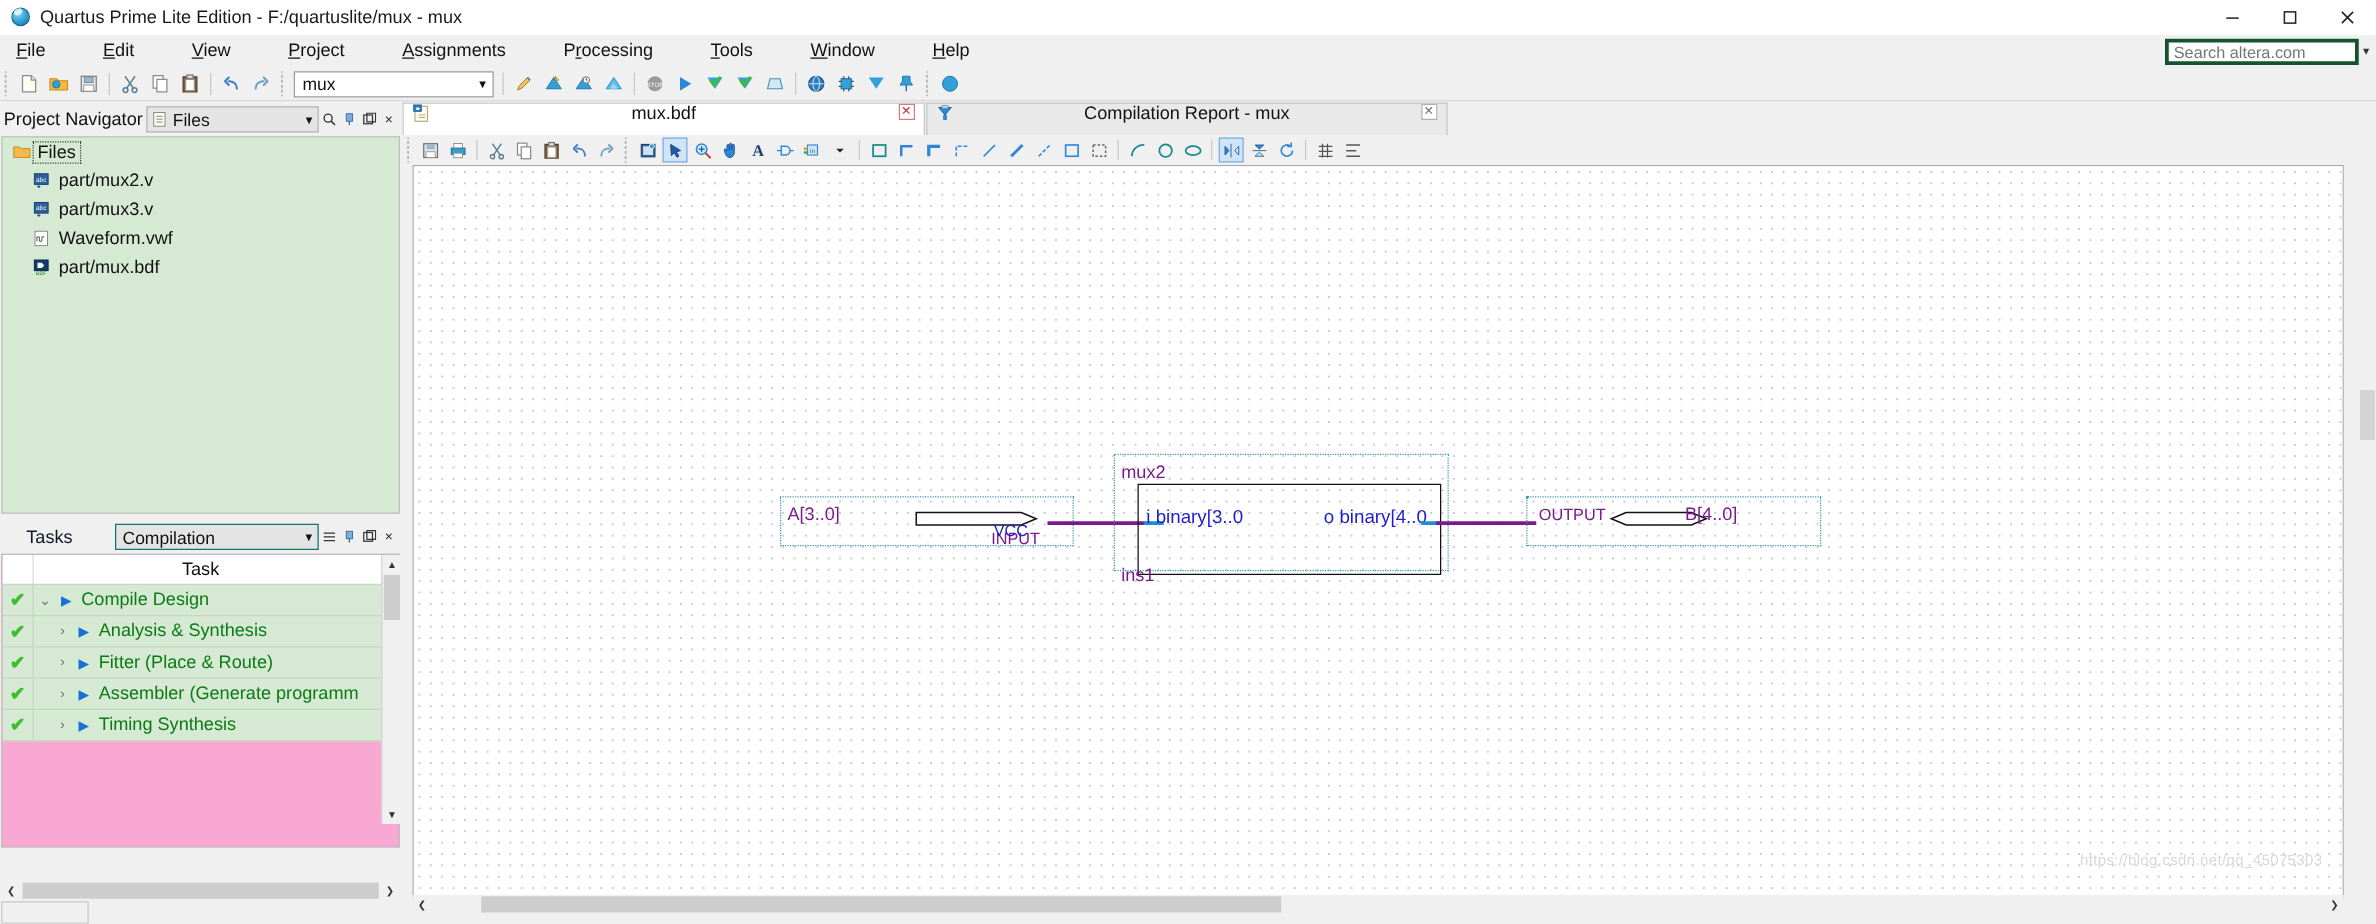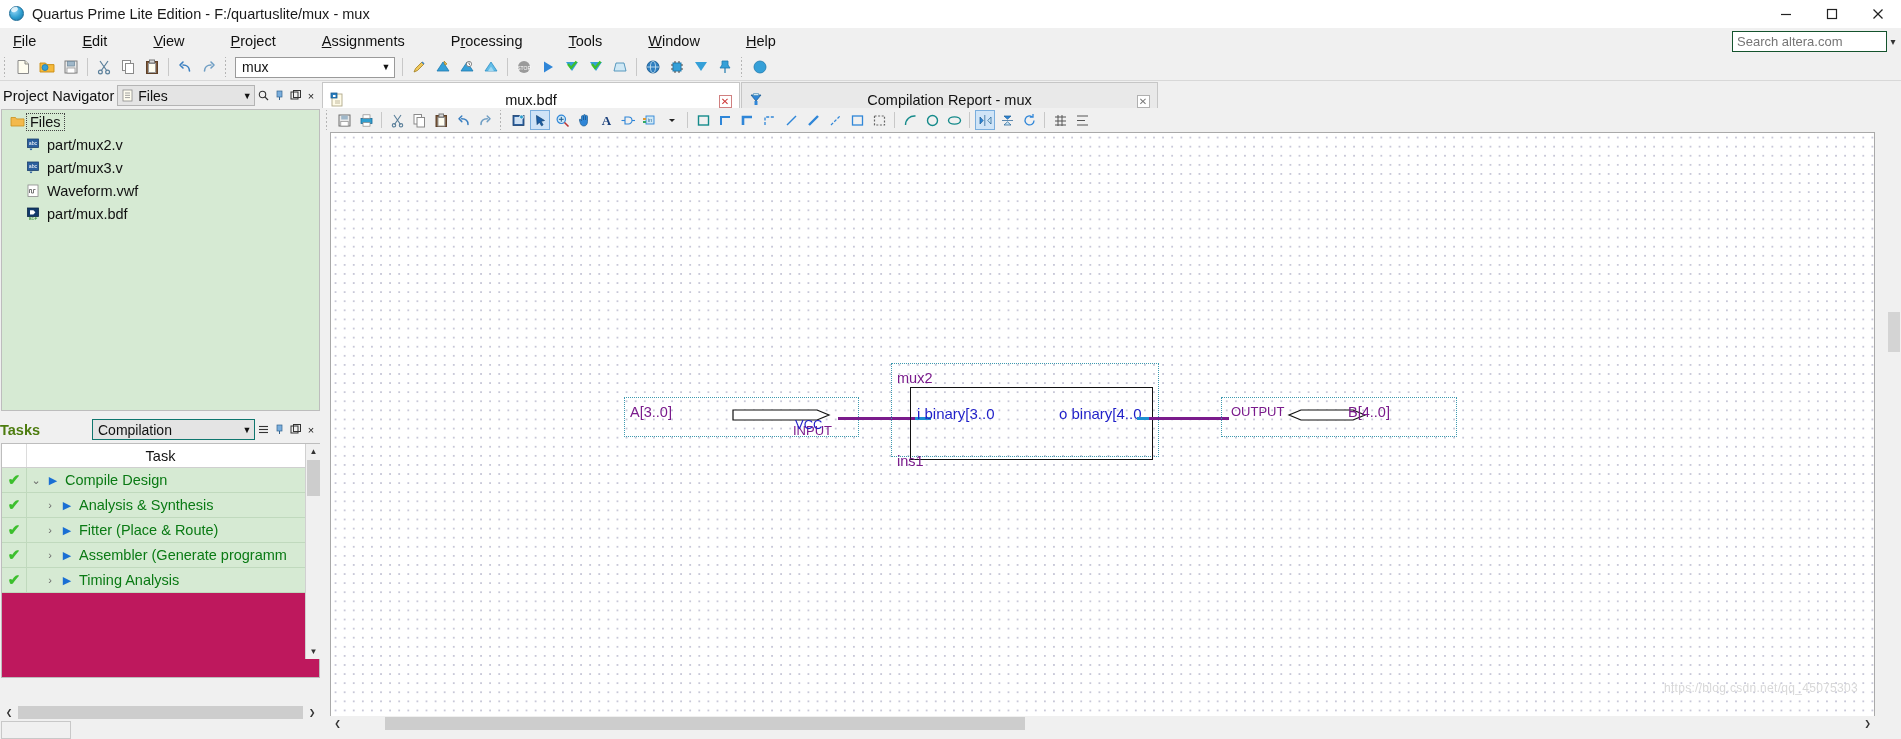--- a/index.html
+++ b/index.html
@@ -43,21 +43,21 @@
     position:absolute; left:0; top:28px; width:1901px; height:26px;
     background:#f0f0f0; display:flex; align-items:center;gap:28px;
   }
   .menu-item {
     padding:3px 9px; font-size:14.5px; color:#111; white-space:nowrap; cursor:default;
   }
   .menu-item:first-child { margin-left:4px; }
   .menu-item u { text-decoration:underline; }
   .search-wrap { margin-left:auto; margin-right:2px; display:flex; align-items:center; }
   .search-box {
-    width:155px; height:21px; border:1px solid #14532d; background:#fff;
+    width:155px; height:21px; border:3px solid #14532d; background:#fff;
     font-size:13px; padding:0 4px; color:#555; font-family:"Liberation Sans", sans-serif;
   }
   .search-caret { width:12px; text-align:center; font-size:10px; color:#333; }
 
   
   .toolbar {
     position:absolute; left:0; top:54px; width:1901px; height:27px;
     background:#f0f0f0; display:flex; align-items:center;
     border-bottom:1px solid #d8d8d8;
   }
@@ -99,31 +99,31 @@
   .tree-row.root { padding-left:6px; }
   .tree-row .tico { width:19px; display:flex; align-items:center; justify-content:center; flex:0 0 auto; }
   .tree-row .tlabel { padding-left:4px; white-space:nowrap; }
   .tree-row.root .tlabel { outline:1px dotted #444; padding:0 3px; }
   .tree-row.child { padding-left:22px; }
 
   .tasks-header {
     position:absolute; left:0; top:334px; width:321px; height:27px;
     display:flex; align-items:center;
   }
-  .tasks-title { font-size:14.5px; color:#4d7c0f; padding-left:0; width:92px;font-weight:bold; }
+  .tasks-title { font-size:14.5px; color:#0f172a; padding-left:21px; width:92px; }
   .tasks-combo {
     width:163px; height:21px; background:#e4e4e4; border:1px solid #0f766e;
     display:flex; align-items:center; font-size:14px; color:#111;
   }
   .tasks-combo .val { padding-left:5px; flex:1; }
   .tasks-combo .arrow { width:14px; text-align:center; font-size:9px; }
 
   .tasks-body {
     position:absolute; left:1px; top:361px; width:319px; height:235px;
-    background:#be185d; border:1px solid #bdbdbd; overflow:hidden;
+    background:#f9a8d4; border:1px solid #bdbdbd; overflow:hidden;
   }
   .task-colhdr {
     height:24px; background:#fff; border-bottom:1px solid #cfcfcf;
     display:flex; align-items:center; justify-content:center;
     font-size:14.5px; color:#111; position:relative;
   }
   .task-colhdr .divline { position:absolute; left:24px; top:0; bottom:0; width:1px; background:#dcdcdc; }
   .task-row {
     height:25px; display:flex; align-items:center; background:#d6ead3;
     border-bottom:1px solid #c0d9bd; font-size:14.5px; color:#0a7a14; white-space:nowrap;
@@ -154,21 +154,21 @@
   .status-cell {
     position:absolute; left:1px; bottom:0; width:70px; height:18px;
     background:#f0f0f0; border:1px solid #c8c8c8;
   }
 
   
   .editor { position:absolute; left:322px; top:82px; width:1579px; height:657px; background:#f0f0f0; }
 
   .tabstrip { position:absolute; left:0; top:0; width:1579px; height:26px; display:flex; align-items:flex-end; }
   .tab {
-    height:26px; display:flex; align-items:flex-end; position:relative;
+    height:26px; display:flex; align-items:flex-start; position:relative;
     font-size:14.5px; color:#111; border:1px solid #c6c6c6; border-bottom:none;margin-top:16px;
   }
   .tab.active { background:#ffffff; }
   .tab.inactive { background:#e9e9e9; }
   .tab .tabicon { width:22px; display:flex; align-items:center; justify-content:center; margin-left:3px; }
   .tab .tablabel { flex:1; text-align:center; padding:0 10px; white-space:nowrap; }
   .tab .tabclose { width:22px; display:flex; align-items:center; justify-content:center; margin-right:3px; }
   .tab-x { width:13px; height:13px; border:1px solid #d08080; background:#fff;
            display:flex; align-items:center; justify-content:center;
            color:#c33; font-size:10px; line-height:1; }
@@ -577,21 +577,21 @@
         <span class="chev">›</span>
         <span class="play">▶</span>
         <span class="tname">Assembler (Generate programm</span>
       </div>
 
       <div class="task-row lvl1 clipped">
         <span class="ck">✔</span>
         <span class="vdiv"></span>
         <span class="chev">›</span>
         <span class="play">▶</span>
-        <span class="tname">Timing Analysis</span>
+        <span class="tname">Timing Synthesis</span>
       </div>
     </div>
 
     <div class="tasks-vscroll">
       <div class="vs-arrow">▲</div>
       <div class="vs-thumb"></div>
       <div class="vs-arrow bot">▼</div>
     </div>
 
     <div class="tasks-hscroll">

